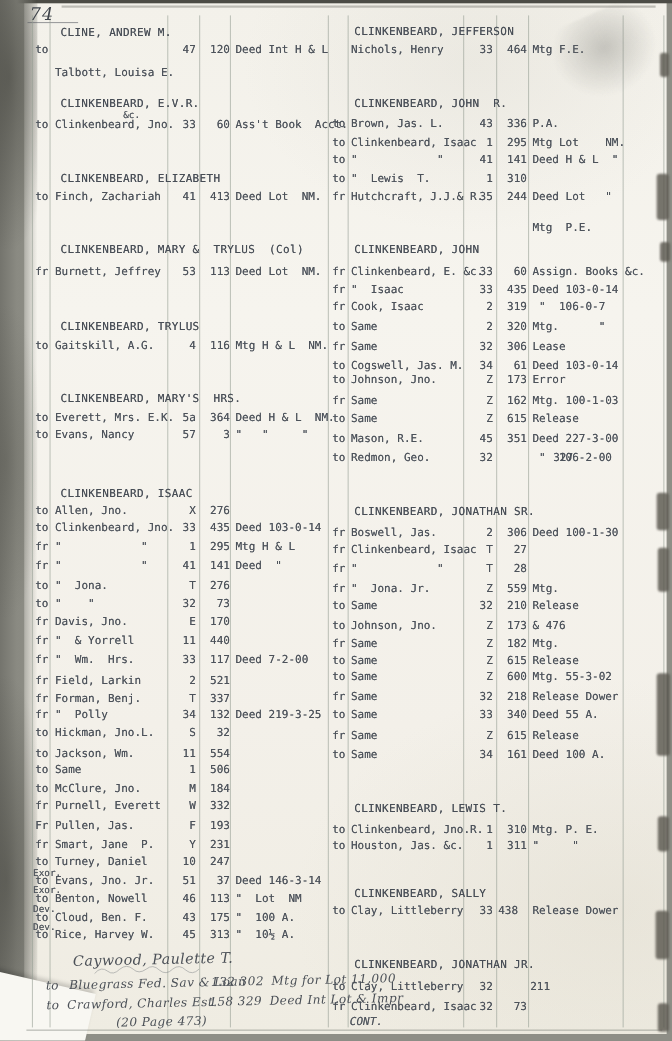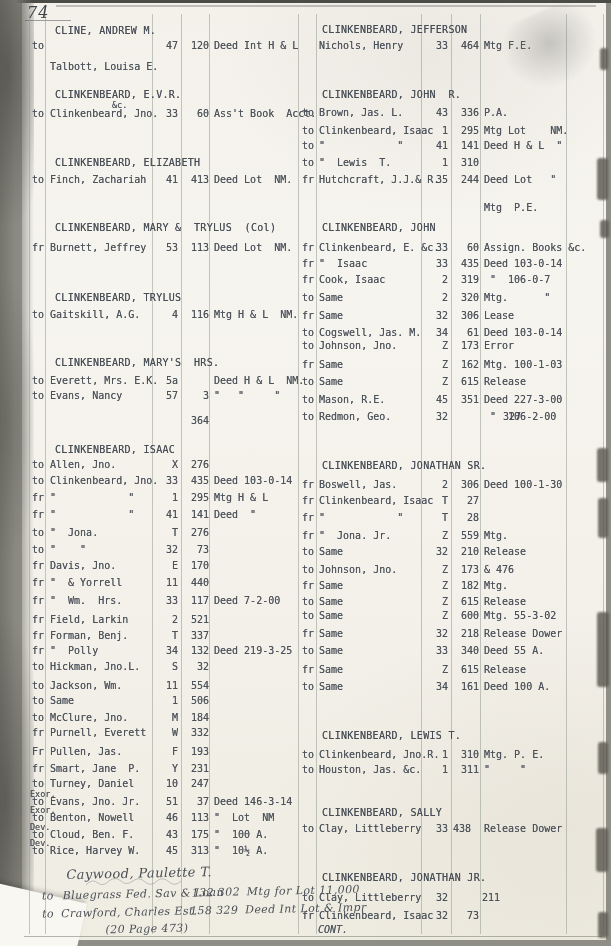--- a/index.html
+++ b/index.html
@@ -118,21 +118,21 @@
       <span class="heading" style="left: 55px; top: 292px;">CLINKENBEARD, TRYLUS</span>
       <span class="cell" style="left: 32px; top: 309px;">to</span>
       <span class="cell" style="left: 50px; top: 309px;">Gaitskill, A.G.</span>
       <span class="cell num" style="left: 152px; top: 309px; width: 26px;">4</span>
       <span class="cell num" style="left: 181px; top: 309px; width: 28px;">116</span>
       <span class="cell" style="left: 214px; top: 309px;">Mtg H &amp; L  NM.</span>
       <span class="heading" style="left: 55px; top: 357px;">CLINKENBEARD, MARY'S  HRS.</span>
       <span class="cell" style="left: 32px; top: 375px;">to</span>
       <span class="cell" style="left: 50px; top: 375px;">Everett, Mrs. E.K.</span>
       <span class="cell num" style="left: 152px; top: 375px; width: 26px;">5a</span>
-      <span class="cell num" style="left: 181px; top: 375px; width: 28px; margin-top: 40px;">364</span>
+      <span class="cell num" style="left: 181px; top: 375px; width: 28px;">364</span>
       <span class="cell" style="left: 214px; top: 375px;">Deed H &amp; L  NM.</span>
       <span class="cell" style="left: 32px; top: 390px;">to</span>
       <span class="cell" style="left: 50px; top: 390px;">Evans, Nancy</span>
       <span class="cell num" style="left: 152px; top: 390px; width: 26px;">57</span>
       <span class="cell num" style="left: 181px; top: 390px; width: 28px;">3</span>
       <span class="cell" style="left: 214px; top: 390px;">"   "     "</span>
       <span class="heading" style="left: 55px; top: 444px;">CLINKENBEARD, ISAAC</span>
       <span class="cell" style="left: 32px; top: 459px;">to</span>
       <span class="cell" style="left: 50px; top: 459px;">Allen, Jno.</span>
       <span class="cell num" style="left: 152px; top: 459px; width: 26px;">X</span>

